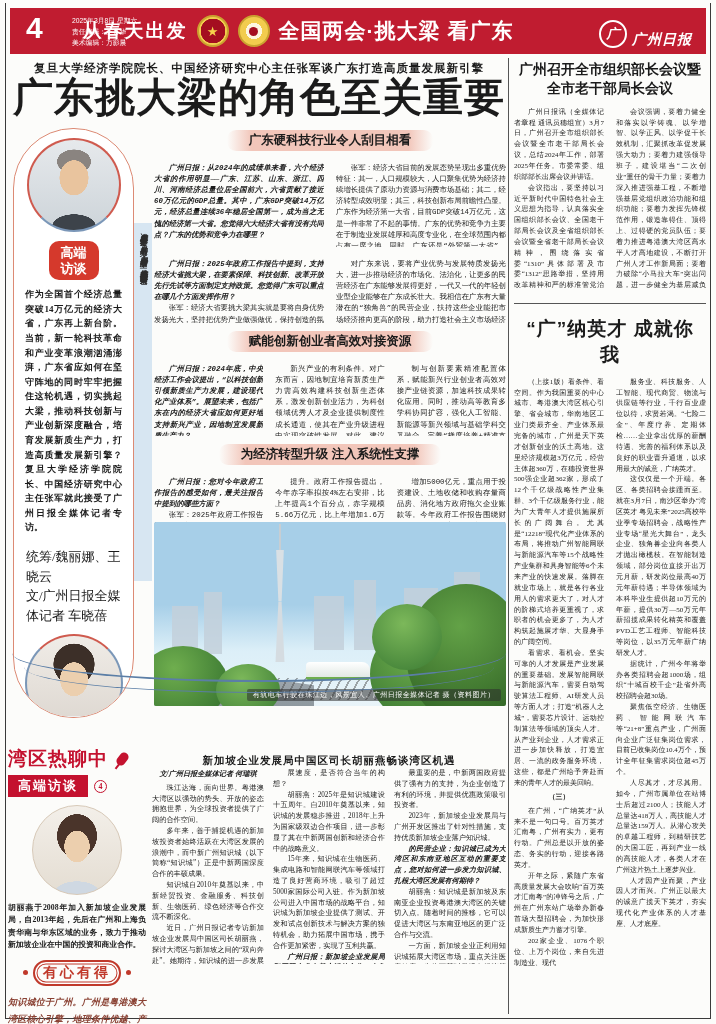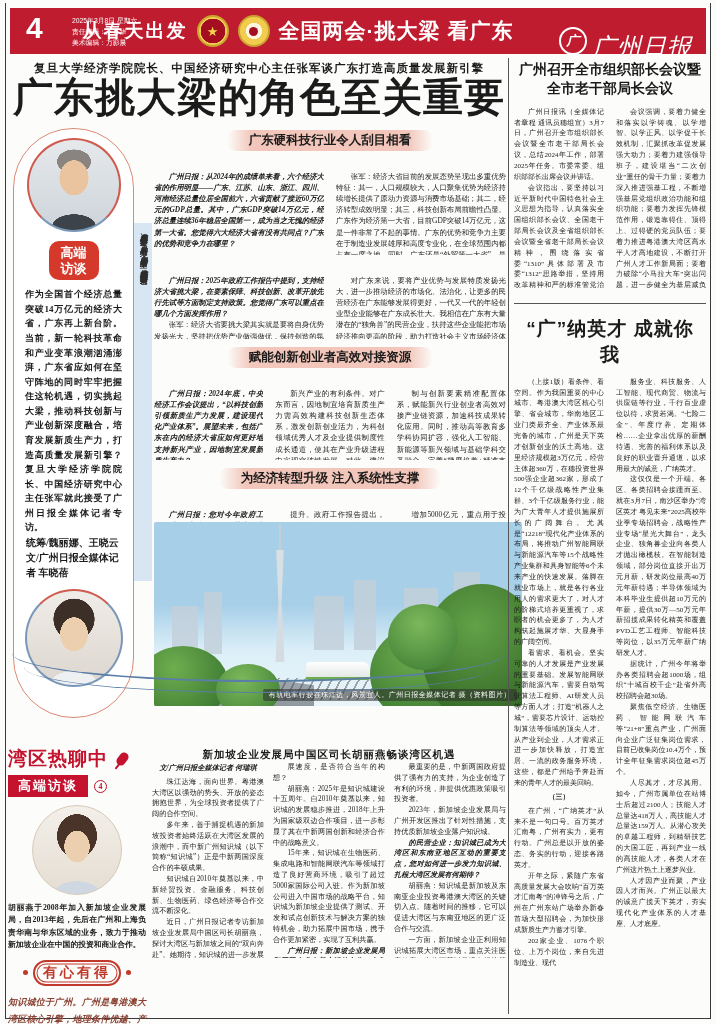--- a/index.html
+++ b/index.html
@@ -16,69 +16,69 @@
   .slogan{position:absolute;left:0;right:120px;top:0;bottom:0;display:flex;align-items:center;justify-content:center;gap:9px;}
   .slg1{font-size:19px;font-weight:900;letter-spacing:2px;}
   .slg2{font-size:21px;font-weight:900;letter-spacing:1px;}
   .emblem{width:28px;height:28px;border-radius:50%;display:flex;align-items:center;justify-content:center;flex:0 0 auto;}
   .emblem.nat{background:radial-gradient(circle,#a40e20 0 62%,#f2cc4e 63%);border:2px solid #caa22f;color:#f6d34c;font-size:13px;}
   .emblem.cppcc{background:radial-gradient(circle,#fdf6e0 0 40%,#f2cc4e 41%);border:2px solid #caa22f;}
   .emblem.cppcc i{display:block;width:9px;height:9px;border-radius:50%;background:#a40e20;}
   .logo{position:absolute;right:14px;top:11px;display:flex;align-items:center;gap:5px;}
   .logo-circle{width:24px;height:24px;border:2px solid #fff;border-radius:50%;display:flex;align-items:center;justify-content:center;
                font-size:13px;font-style:italic;font-weight:bold;}
-  .logo-text{font-size:24px;font-weight:normal;font-style:italic;letter-spacing:1px;margin-top:12px;}
+  .logo-text{font-size:14px;font-weight:bold;font-style:italic;letter-spacing:1px;margin-top:12px;}
 
   
   .mainart{position:absolute;left:10px;top:58px;width:498px;height:686px;}
   .kicker{text-align:center;font-size:11.5px;font-weight:bold;letter-spacing:1px;margin-top:3px;}
   .headline{text-align:center;font-size:40px;font-weight:900;letter-spacing:1px;line-height:1.05;margin-top:2px;}
 
   .sidebar{position:absolute;left:3px;top:70px;width:119px;height:588px;
            border:1.5px solid #dc8a74;border-radius:60px;overflow:hidden;background:#fff;}
   .mphoto{width:90px;height:90px;border-radius:50%;margin:9px auto 0;
           border:2px solid #cf5a4e;border-bottom-color:#7b97b8;
           background:
             radial-gradient(ellipse 36px 20px at 50% 96%,#3d434a 60%,transparent 61%),
             radial-gradient(ellipse 24px 29px at 50% 42%,#e9c49e 60%,transparent 61%),
             radial-gradient(ellipse 28px 20px at 50% 24%,#8a8480 60%,transparent 61%),
             linear-gradient(#e6e9ec,#cdd4d9);}
   .hbadge{width:34px;margin:9px auto 7px;background:#d5392c;color:#fff;border-radius:10px;
           padding:4px 8px;font-size:13px;font-weight:bold;line-height:1.2;text-align:center;word-break:break-all;}
   .intro{padding:0 11px;font-size:9px;line-height:1.62;text-align:justify;font-weight:600;}
-  .sbyl{margin:0 12px 0;font-size:10px;font-weight:bold;line-height:1.5;}
+  .sbyl{margin:12px 12px 0;font-size:13px;font-weight:normal;line-height:1.5;}
   .wphoto{width:94px;height:94px;border-radius:50%;margin:9px auto 0;
           border:2px solid #7b97b8;border-top-color:#cf5a4e;
           background:
             radial-gradient(ellipse 38px 20px at 50% 98%,#eef0f2 60%,transparent 61%),
             radial-gradient(ellipse 23px 28px at 50% 46%,#eccfae 60%,transparent 61%),
             radial-gradient(ellipse 34px 34px at 50% 30%,#3c2f28 60%,transparent 61%),
             linear-gradient(#f0ece7,#dcd6cf);}
 
   .vquote{position:absolute;left:124px;top:165px;width:18px;height:350px;background:#d7e6f2;
           writing-mode:vertical-rl;font-size:7.2px;line-height:18px;letter-spacing:.5px;
           font-style:italic;font-weight:600;color:#2d2d2d;padding:4px 0;}
 
   .qa{position:absolute;left:144px;top:72px;width:352px;}
   .sech{text-align:center;}
   .sech span{display:inline-block;background:linear-gradient(90deg,rgba(243,201,191,0),#f2c6ba 12%,#f2c6ba 88%,rgba(243,201,191,0));
              padding:2px 22px;border-radius:9px;font-weight:900;font-size:12.5px;
              font-family:"Liberation Sans","DejaVu Sans",sans-serif;}
-  .cols{display:flex;gap:12px;margin-top:20px;}
+  .cols{display:flex;gap:12px;margin-top:12px;font-family:Liberation Mono, monospace;}
   .col{flex:1;overflow:hidden;font-size:7.4px;line-height:1.5;text-align:justify;}
   .para{margin:0;text-indent:2em;}
   .q{font-style:italic;font-weight:bold;}
   .byl{text-indent:0;text-align:center;font-weight:bold;font-style:italic;margin:1px 0 3px;}
   .chead{text-indent:0;text-align:center;font-weight:bold;margin:3px 0;}
   .h86{height:84px;} .h66{height:64px;} .h74{height:72px;} .h72{height:70px;}
   .sgap{margin-top:8px;}
 
   
   .photo{position:absolute;left:0;top:392px;width:352px;height:184px;overflow:hidden;border-radius:2px;
-         background:linear-gradient(#a7cfe8 0 45%,#dcefF8 70%,#e9f4f9);padding-left:16px;}
+         background:linear-gradient(#a7cfe8 0 45%,#dcefF8 70%,#e9f4f9);}
   .bld{position:absolute;background:#c3d0da;opacity:.85;}
   .tower{position:absolute;left:118px;bottom:44px;width:16px;height:112px;}
   .tower::before{content:"";position:absolute;left:7px;top:-26px;width:2px;height:28px;background:#c7ced3;}
   .t1{position:absolute;top:0;left:0;width:100%;height:46%;background:#d9e0e4;
       clip-path:polygon(26% 0,74% 0,60% 100%,40% 100%);}
   .t2{position:absolute;bottom:0;left:0;width:100%;height:54%;background:#d5dce1;
       clip-path:polygon(40% 0,60% 0,78% 100%,22% 100%);}
   .road{position:absolute;left:0;bottom:0;width:160px;height:52px;
         background:linear-gradient(#aab3ba,#8f999f);clip-path:polygon(0 15%,100% 60%,100% 100%,0 100%);}
   .rails{position:absolute;left:118px;bottom:6px;width:230px;height:22px;opacity:.45;transform:skewX(-28deg);
@@ -125,21 +125,21 @@
             linear-gradient(#f3efe9,#e4ddd2);}
   .gbio{margin-top:7px;font-size:7.8px;font-weight:600;line-height:1.6;text-align:justify;}
   .stamp{display:flex;align-items:center;justify-content:center;gap:5px;margin-top:8px;color:#c0392b;}
   .stamp b{border:2px solid #c0392b;border-radius:13px;padding:2px 8px;font-size:14px;font-weight:900;letter-spacing:3px;
            box-shadow:0 0 0 1.5px #fff inset,0 0 0 2.5px #c0392b inset;}
   .dot{width:5px;height:5px;border-radius:50%;background:#c0392b;}
   .gquote{margin-top:8px;font-size:9px;font-weight:bold;font-style:italic;color:#8a4234;line-height:1.85;text-align:justify;}
 
   
   .bart{position:absolute;left:152px;top:748px;width:354px;height:272px;}
-  .b-kicker{text-align:center;font-size:10.5px;font-weight:bold;letter-spacing:1px;}
+  .b-kicker{text-align:center;font-size:10.5px;font-weight:bold;letter-spacing:1px;margin-top:6px;}
   .b-head{text-align:center;font-size:23px;font-weight:900;letter-spacing:.5px;margin-top:4px;
           font-family:"Liberation Sans","DejaVu Sans",sans-serif;}
   .b-cols{display:flex;gap:9px;}
   .b-cols .col{height:196px;font-size:7.2px;}
 </style>
 </head>
 <body>
 
 <div class="page">
   <div class="frame"></div>

